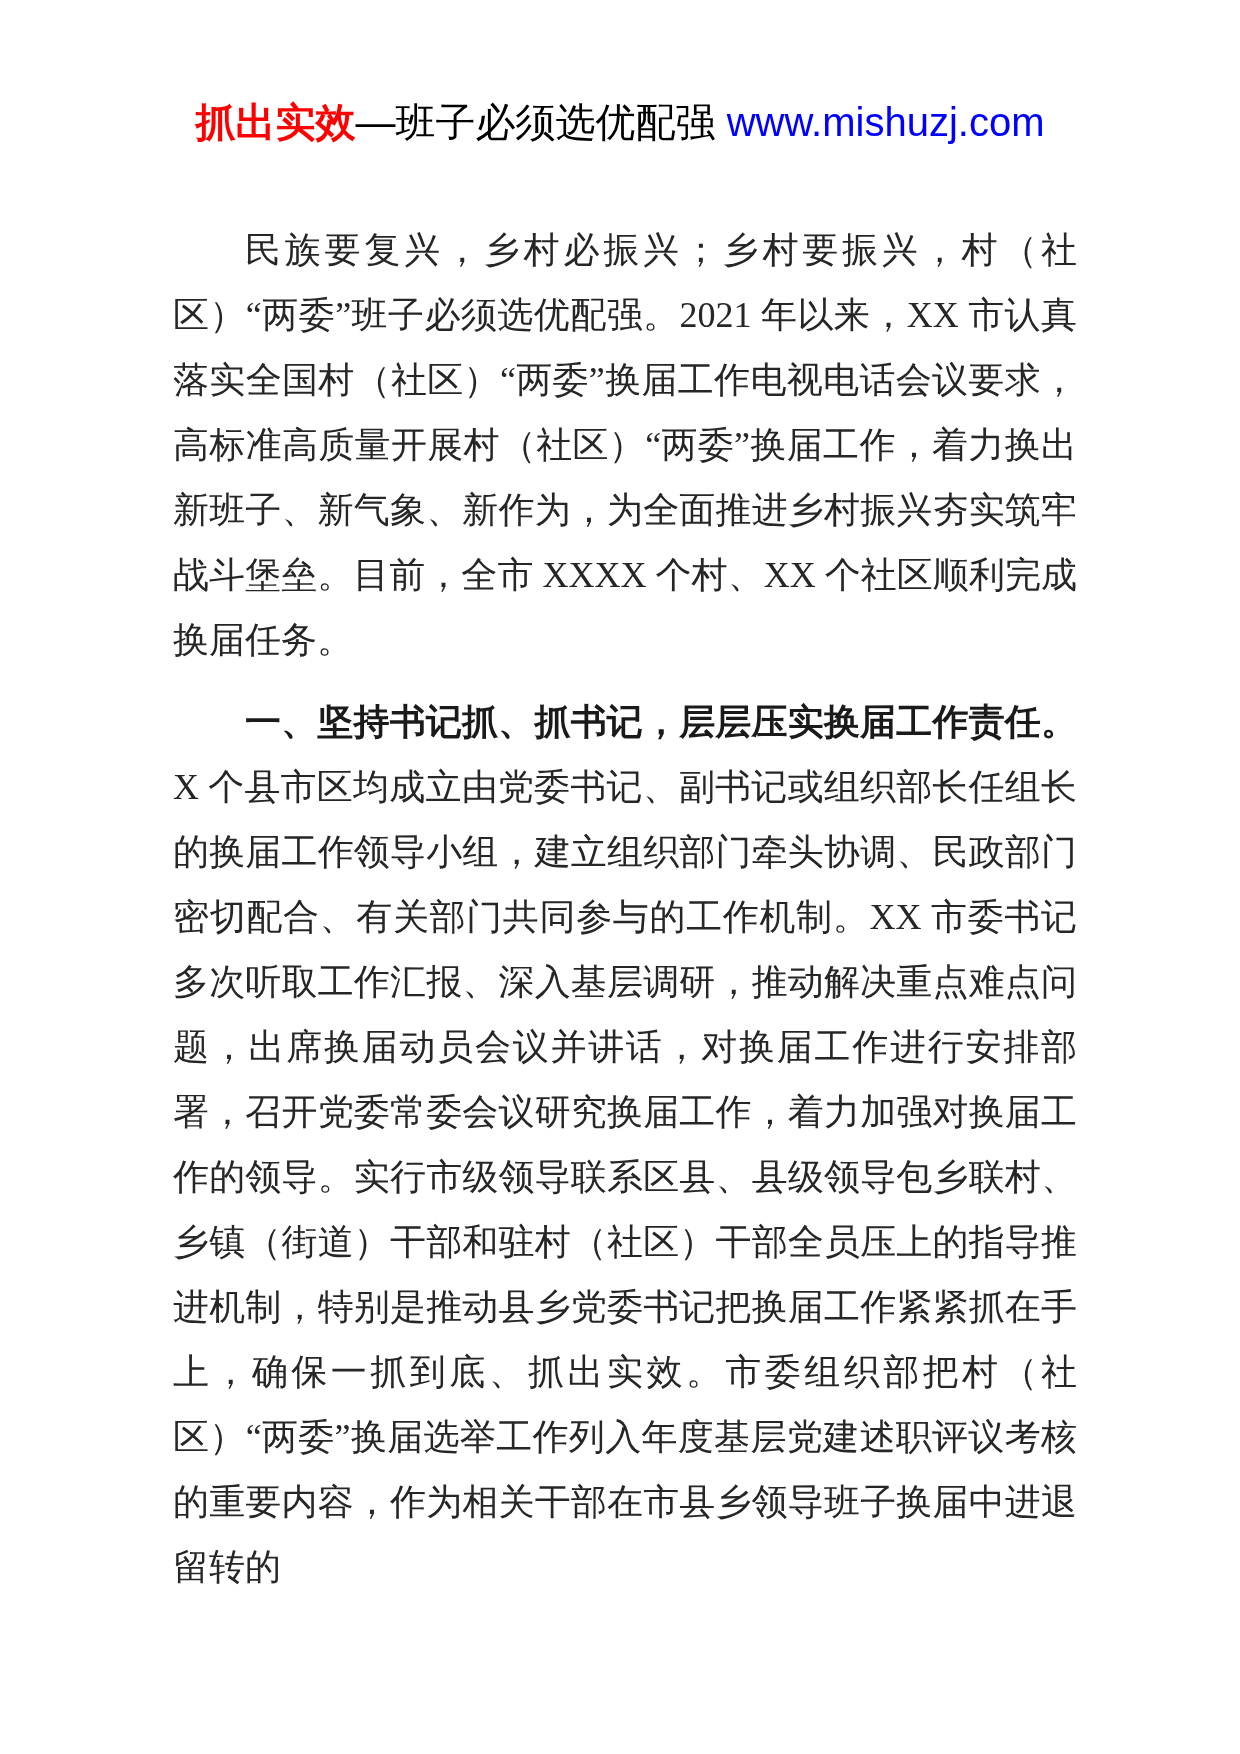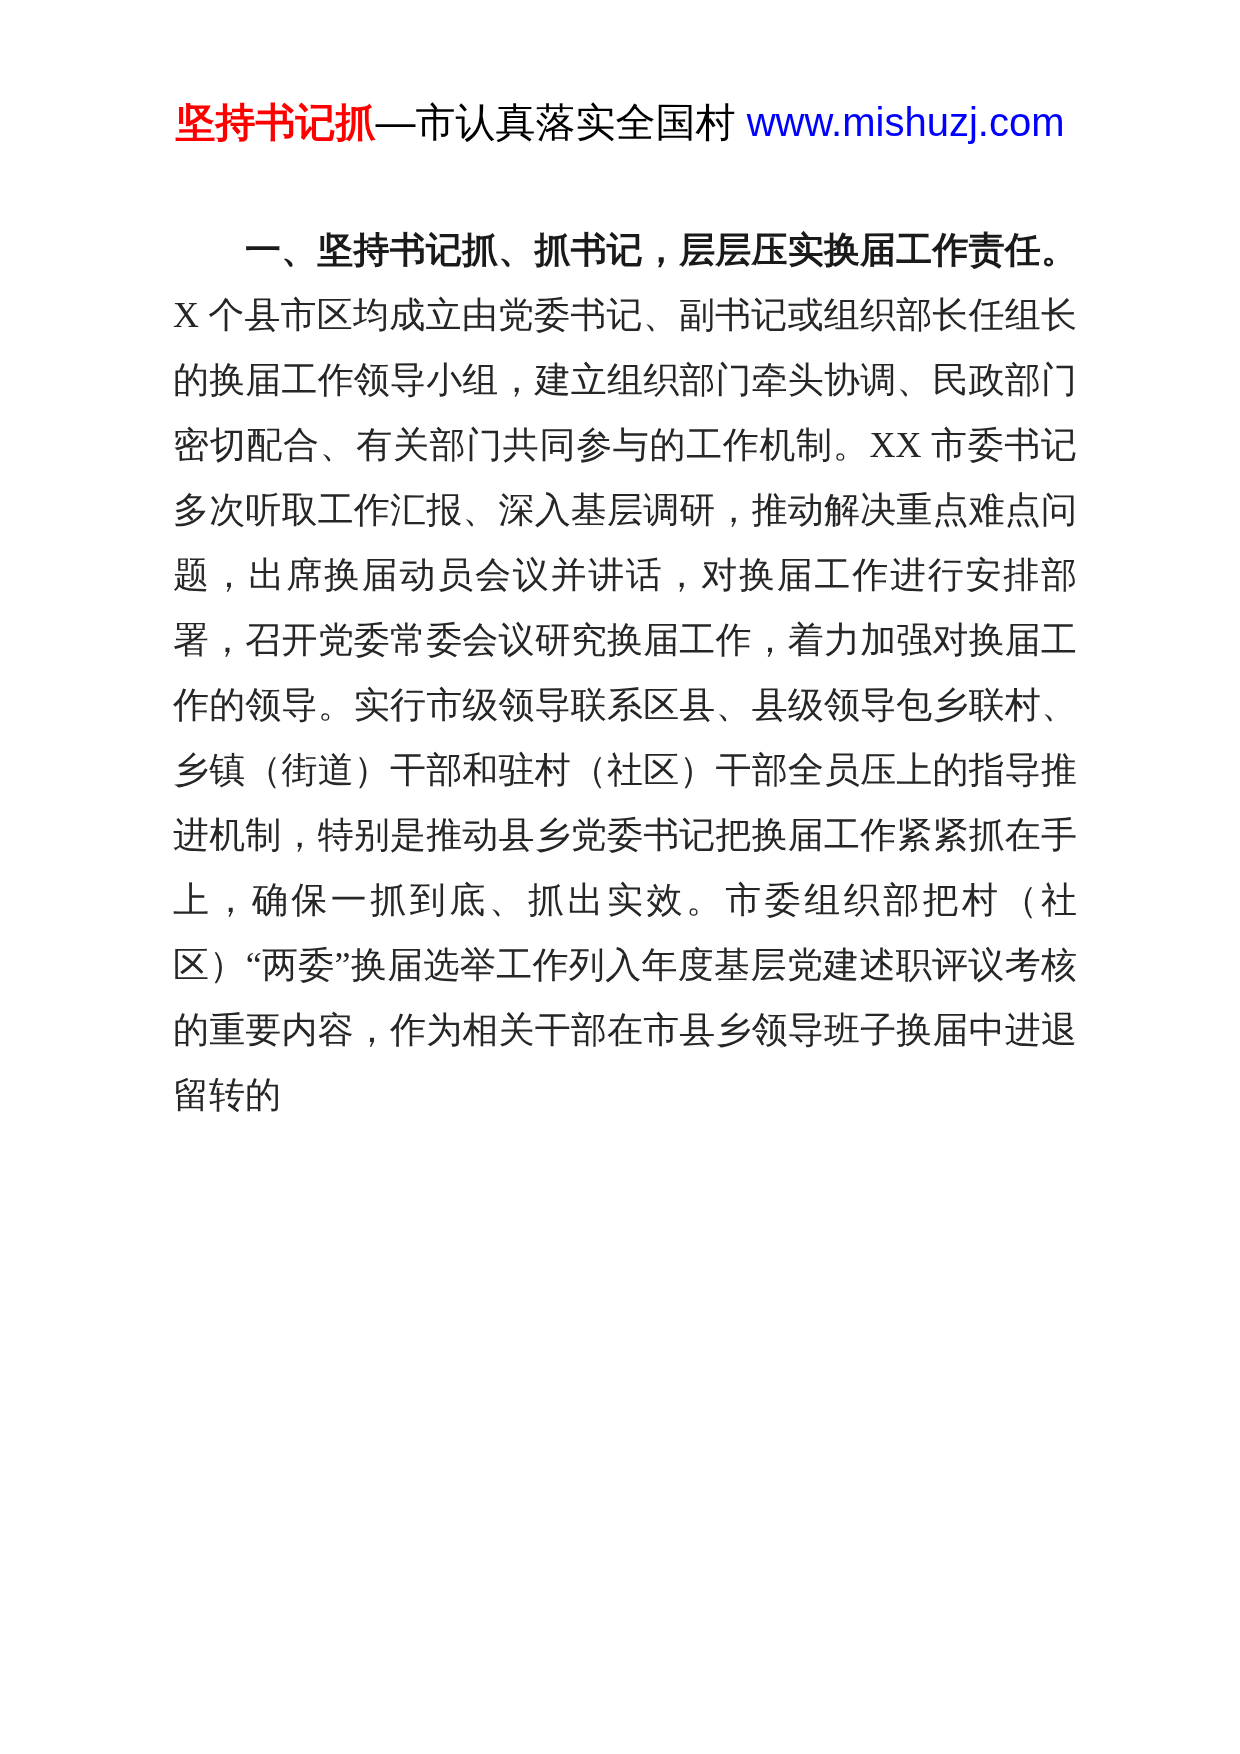--- a/index.html
+++ b/index.html
@@ -60,23 +60,24 @@
     font-weight: bold;
     color: #1a1a1a;
   }
 </style>
 </head>
 <body>
 
 <div class="page">
 
   <div class="site-header">
-    <span class="site-name">坚持书记抓</span><span class="site-tagline">—市认真落实全国村 </span><span class="site-url">www.mishuzj.com</span>
+    <span class="site-name">抓出实效</span><span class="site-tagline">—班子必须选优配强 </span><span class="site-url">www.mishuzj.com</span>
   </div>
 
   <div class="doc-body">
 
+    <p class="doc-para"><span>民族要复兴，乡村必振兴；乡村要振兴，村（社区）“两委”班子必须选优配强。2021 年以来，XX 市认真落实全国村（社区）“两委”换届工作电视电话会议要求，高标准高质量开展村（社区）“两委”换届工作，着力换出新班子、新气象、新作为，为全面推进乡村振兴夯实筑牢战斗堡垒。目前，全市 XXXX 个村、XX 个社区顺利完成换届任务。</span></p>
 
     <p class="doc-para"><span class="run-bold">一、坚持书记抓、抓书记，层层压实换届工作责任。</span><span>X 个县市区均成立由党委书记、副书记或组织部长任组长的换届工作领导小组，建立组织部门牵头协调、民政部门密切配合、有关部门共同参与的工作机制。XX 市委书记多次听取工作汇报、深入基层调研，推动解决重点难点问题，出席换届动员会议并讲话，对换届工作进行安排部署，召开党委常委会议研究换届工作，着力加强对换届工作的领导。实行市级领导联系区县、县级领导包乡联村、乡镇（街道）干部和驻村（社区）干部全员压上的指导推进机制，特别是推动县乡党委书记把换届工作紧紧抓在手上，确保一抓到底、抓出实效。市委组织部把村（社区）“两委”换届选举工作列入年度基层党建述职评议考核的重要内容，作为相关干部在市县乡领导班子换届中进退留转的</span></p>
 
   </div>
 
 </div>
 
 </body></html>

